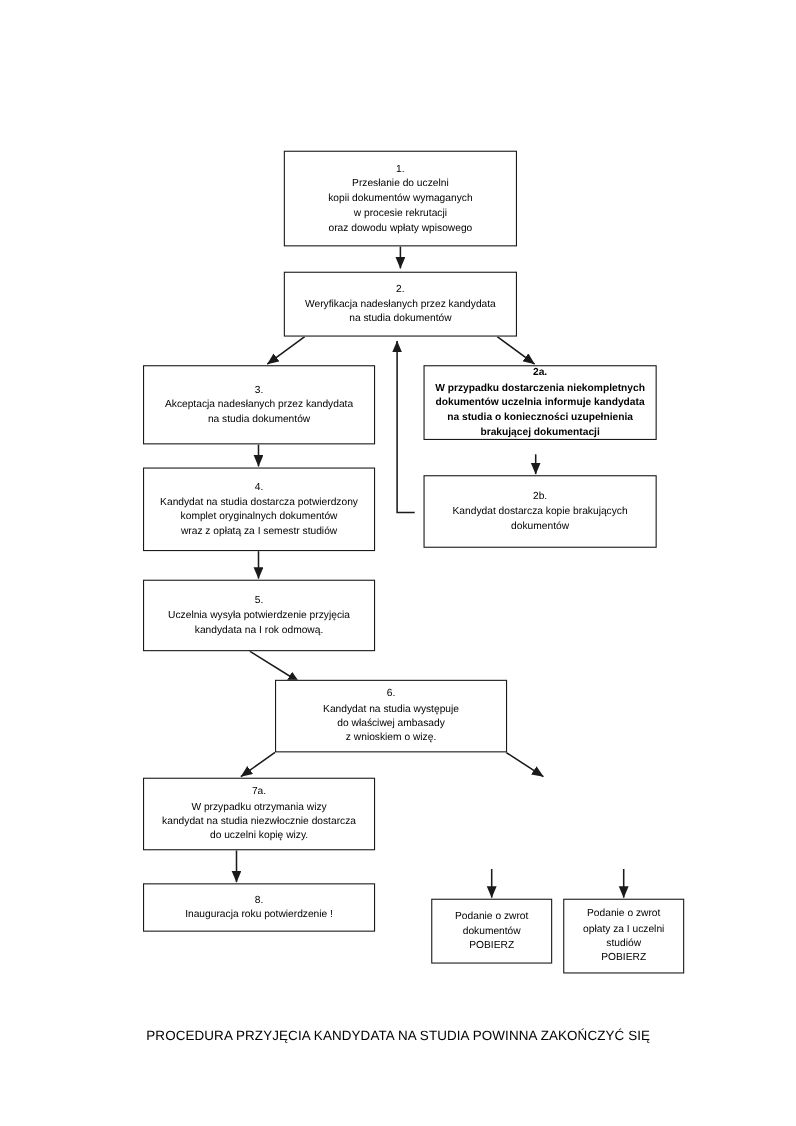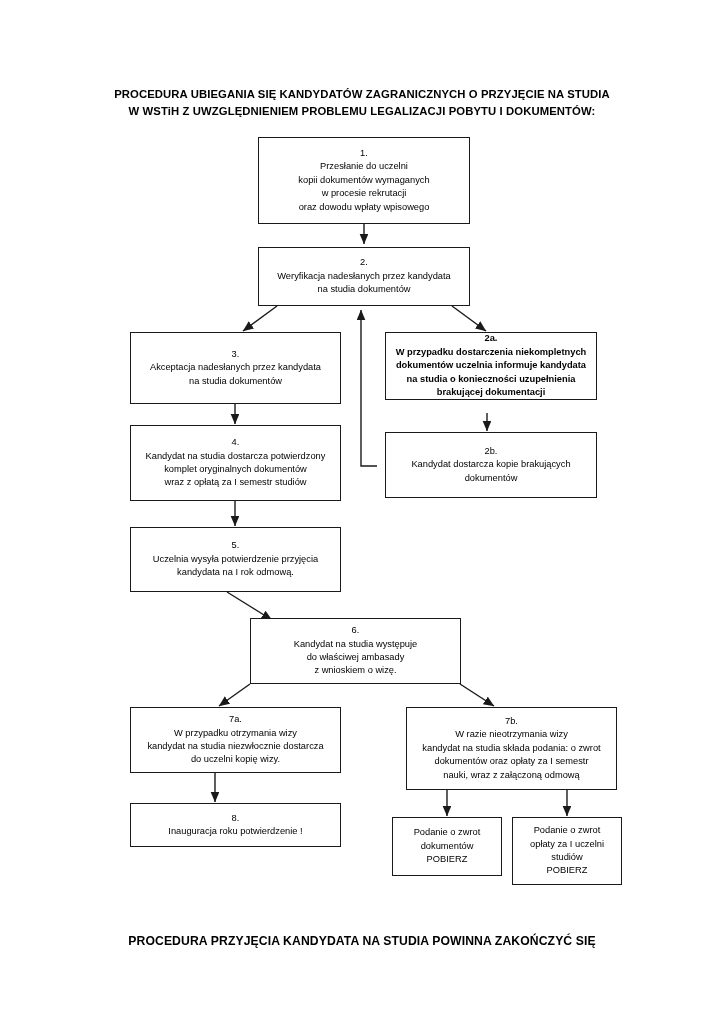--- a/index.html
+++ b/index.html
@@ -37,21 +37,21 @@
     line-height: 17px;
     letter-spacing: 0.1px;
   }
   .footer-block {
     position: absolute;
     left: 52px;
     top: 932px;
     width: 620px;
     text-align: center;
     font-size: 12.2px;
-    font-weight: bold;
+    font-weight: normal;
     line-height: 19px;
     letter-spacing: 0.1px;
   }
   .node {
     position: absolute;
     box-sizing: border-box;
     border: 1.4px solid #1a1a1a;
     background: #ffffff;
     display: flex;
     flex-direction: column;
@@ -66,24 +66,20 @@
   .node .ln {
     display: block;
     white-space: nowrap;
   }
 </style>
 </head>
 <body>
 
 <div id="page">
 
-  <div class="title-block">
-    <div>PROCEDURA UBIEGANIA SIĘ KANDYDATÓW ZAGRANICZNYCH O PRZYJĘCIE NA STUDIA</div>
-    <div>W WSTiH Z UWZGLĘDNIENIEM PROBLEMU LEGALIZACJI POBYTU I DOKUMENTÓW:</div>
-  </div>
 
   <svg id="svg-connectors" viewBox="0 0 724 1024">
     <defs>
       <marker id="arrow" markerWidth="9" markerHeight="9" refX="7.4" refY="3.2" orient="auto" markerUnits="strokeWidth">
         <path d="M0,0 L7.6,3.2 L0,6.4 z" fill="#1a1a1a"></path>
       </marker>
     </defs>
     <g stroke="#1a1a1a" stroke-width="1.4" fill="none">
 
       <line x1="364" y1="224" x2="364" y2="244" marker-end="url(#arrow)"></line>
@@ -168,27 +164,20 @@
     <span class="ln">z wnioskiem o wizę.</span>
   </div>
 
   <div class="node" style="left:130px; top:707px; width:211px; height:66px;">
     <span class="ln">7a.</span>
     <span class="ln">W przypadku otrzymania wizy</span>
     <span class="ln">kandydat na studia niezwłocznie dostarcza</span>
     <span class="ln">do uczelni kopię wizy.</span>
   </div>
 
-  <div class="node" style="left:406px; top:707px; width:211px; height:83px;">
-    <span class="ln">7b.</span>
-    <span class="ln">W razie nieotrzymania wizy</span>
-    <span class="ln">kandydat na studia składa podania: o zwrot</span>
-    <span class="ln">dokumentów oraz opłaty za I semestr</span>
-    <span class="ln">nauki, wraz z załączoną odmową</span>
-  </div>
 
   <div class="node" style="left:130px; top:803px; width:211px; height:44px;">
     <span class="ln">8.</span>
     <span class="ln">Inauguracja roku potwierdzenie !</span>
   </div>
 
   <div class="node" style="left:392px; top:817px; width:110px; height:59px;">
     <span class="ln">Podanie o zwrot</span>
     <span class="ln">dokumentów</span>
     <span class="ln">POBIERZ</span>

